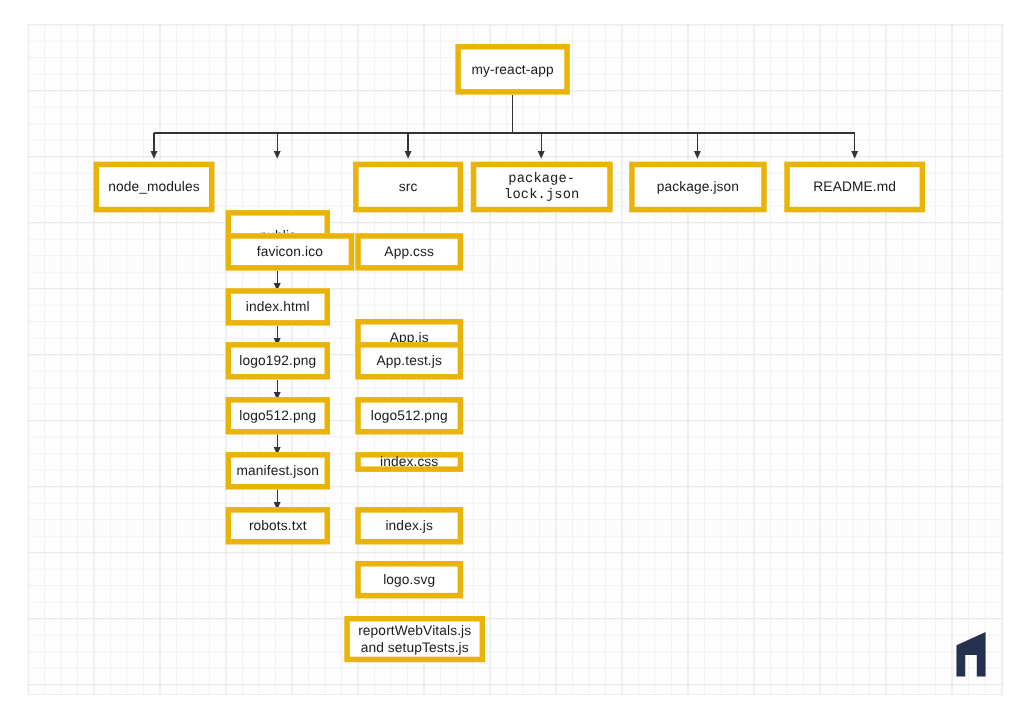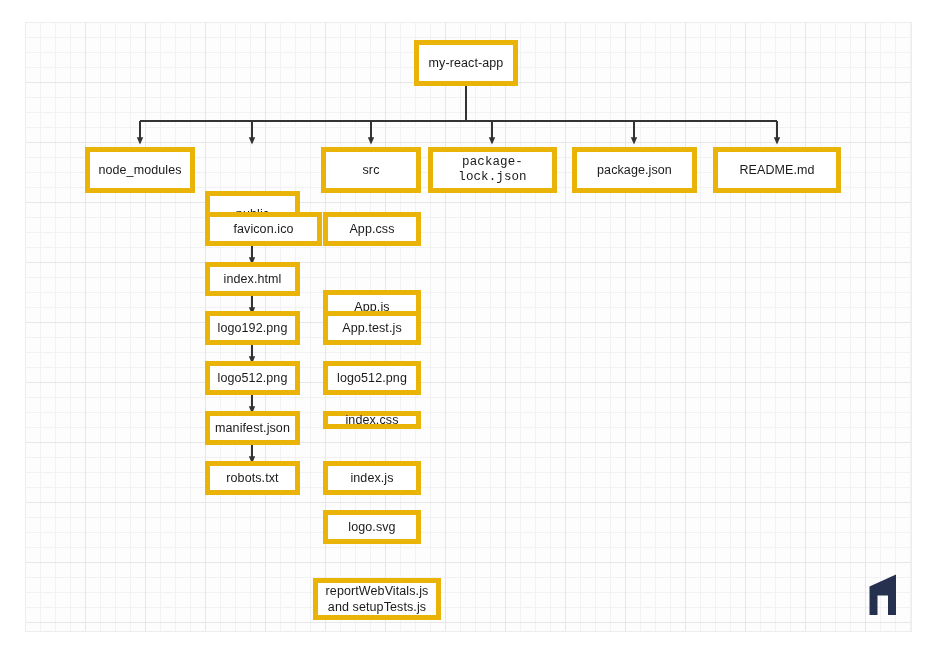--- a/index.html
+++ b/index.html
@@ -56,21 +56,21 @@
     color: #1a1a1a;
     font-size: 12.5px;
     line-height: 1.18;
     display: flex;
     align-items: center;
     justify-content: center;
     text-align: center;
     white-space: pre-line;
     letter-spacing: 0.1px;
   }
-  .node.two-line { line-height: 1.3; margin-top: 18px; }
+  .node.two-line { line-height: 1.3; }
 
   
   #logo {
     position: absolute;
     left: 866px;
     top: 574px;
     width: 38px;
     height: 42px;
   }
 </style>

